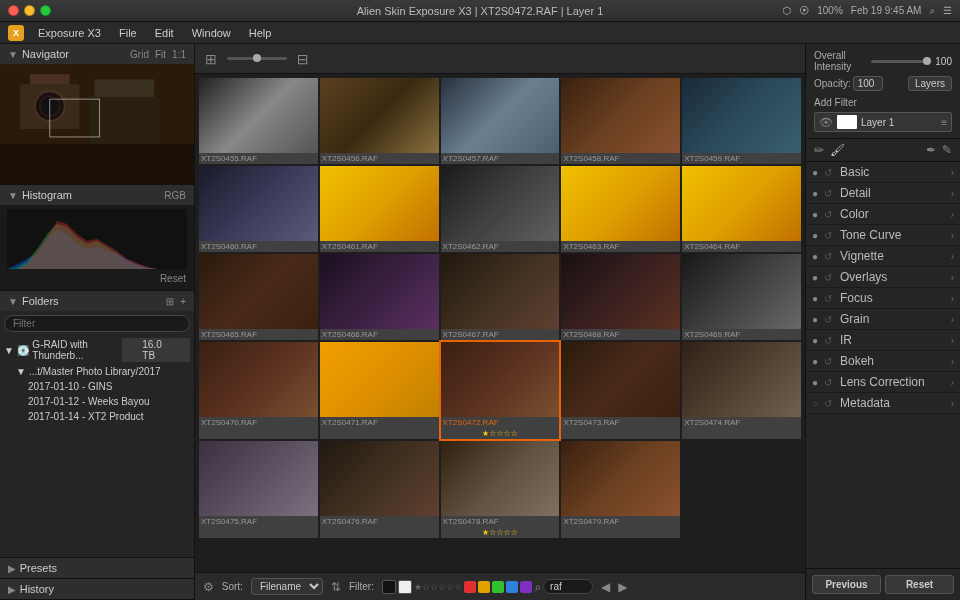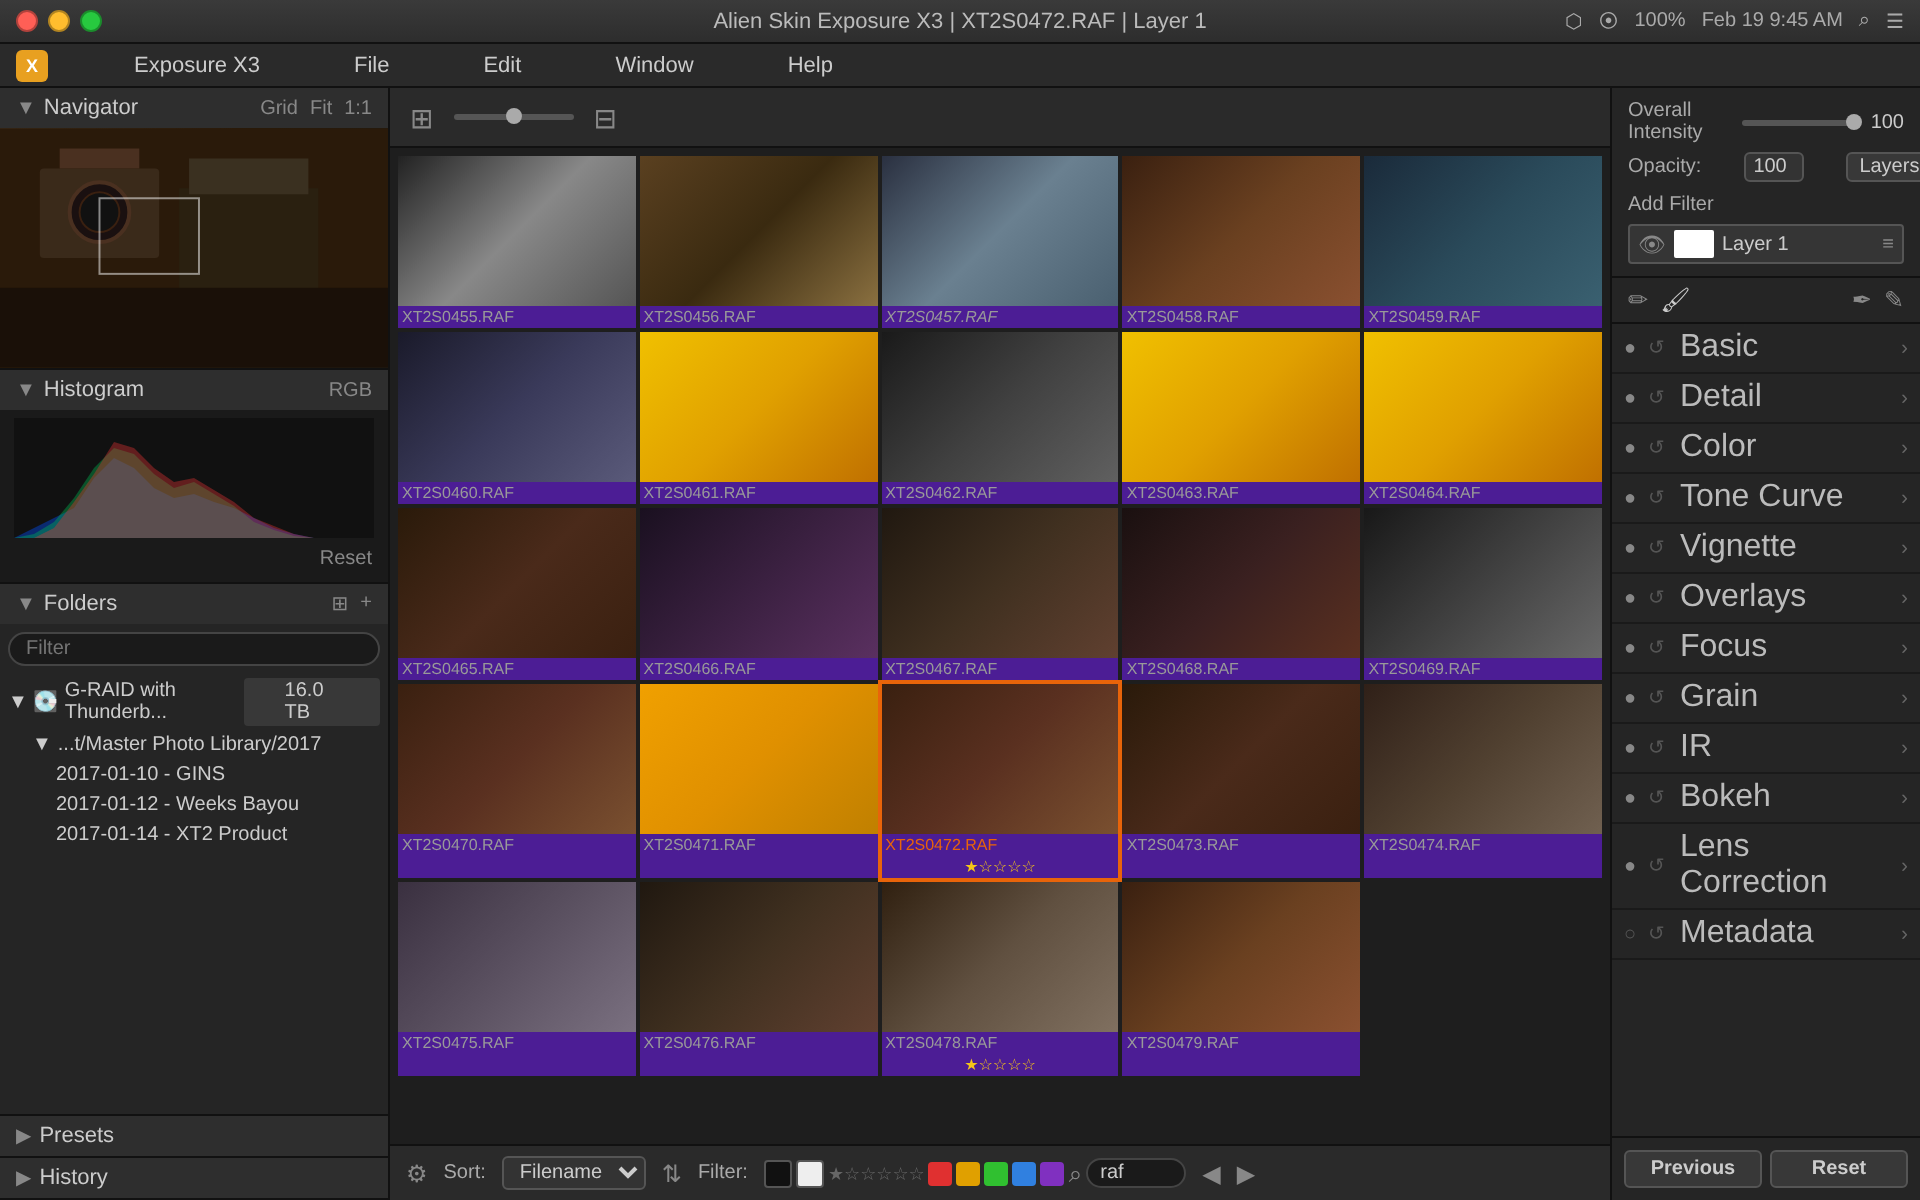--- a/index.html
+++ b/index.html
@@ -69,21 +69,20 @@
       margin-right: 4px;
       display: flex; align-items: center; justify-content: center;
       font-size: 9px; color: white; font-weight: bold;
     }
     .menu-item {
       padding: 2px 8px;
       color: #ccc;
       cursor: pointer;
       border-radius: 3px;
       font-size: 11px;
-      margin-left: 29px;
     }
 
     
     #main {
       display: flex;
       height: calc(600px - 44px);
     }
 
     
     #left-panel {
@@ -242,21 +241,21 @@
       grid-template-columns: repeat(5, 1fr);
       gap: 2px;
       align-content: start;
     }
     .thumb-grid::-webkit-scrollbar { width: 6px; }
     .thumb-grid::-webkit-scrollbar-track { background: #1a1a1a; }
     .thumb-grid::-webkit-scrollbar-thumb { background: #555; border-radius: 3px; }
 
     .thumb-item {
       position: relative;
-      background: #4c1d95;
+      background: #404040;
       cursor: pointer;
     }
     .thumb-item.selected { outline: 2px solid #e8640a; }
     .thumb-label {
       font-size: 8px;
       color: #999;
       padding: 1px 2px;
       white-space: nowrap;
       overflow: hidden;
       text-overflow: ellipsis;
@@ -375,21 +374,21 @@
     .intensity-val {
       color: #ccc;
       font-size: 10px;
       width: 25px;
       text-align: right;
     }
 
     .opacity-row {
       display: flex;
       align-items: center;
-      gap: 21px;
+      gap: 2px;
       margin-bottom: 6px;
     }
     .opacity-label {
       color: #aaa;
       font-size: 10px;
     }
     .opacity-val {
       color: #ccc;
       font-size: 10px;
       background: #333;
@@ -479,21 +478,21 @@
     }
     .adj-eye.active { color: #888; }
     .adj-refresh {
       color: #555;
       font-size: 10px;
       width: 12px;
       margin-right: 4px;
     }
     .adj-name {
       color: #bbb;
-      font-size: 16px;
+      font-size: 12px;
       flex: 1;
     }
     .adj-arrow {
       color: #666;
       font-size: 10px;
     }
 
     
     .right-bottom {
       margin-top: auto;

